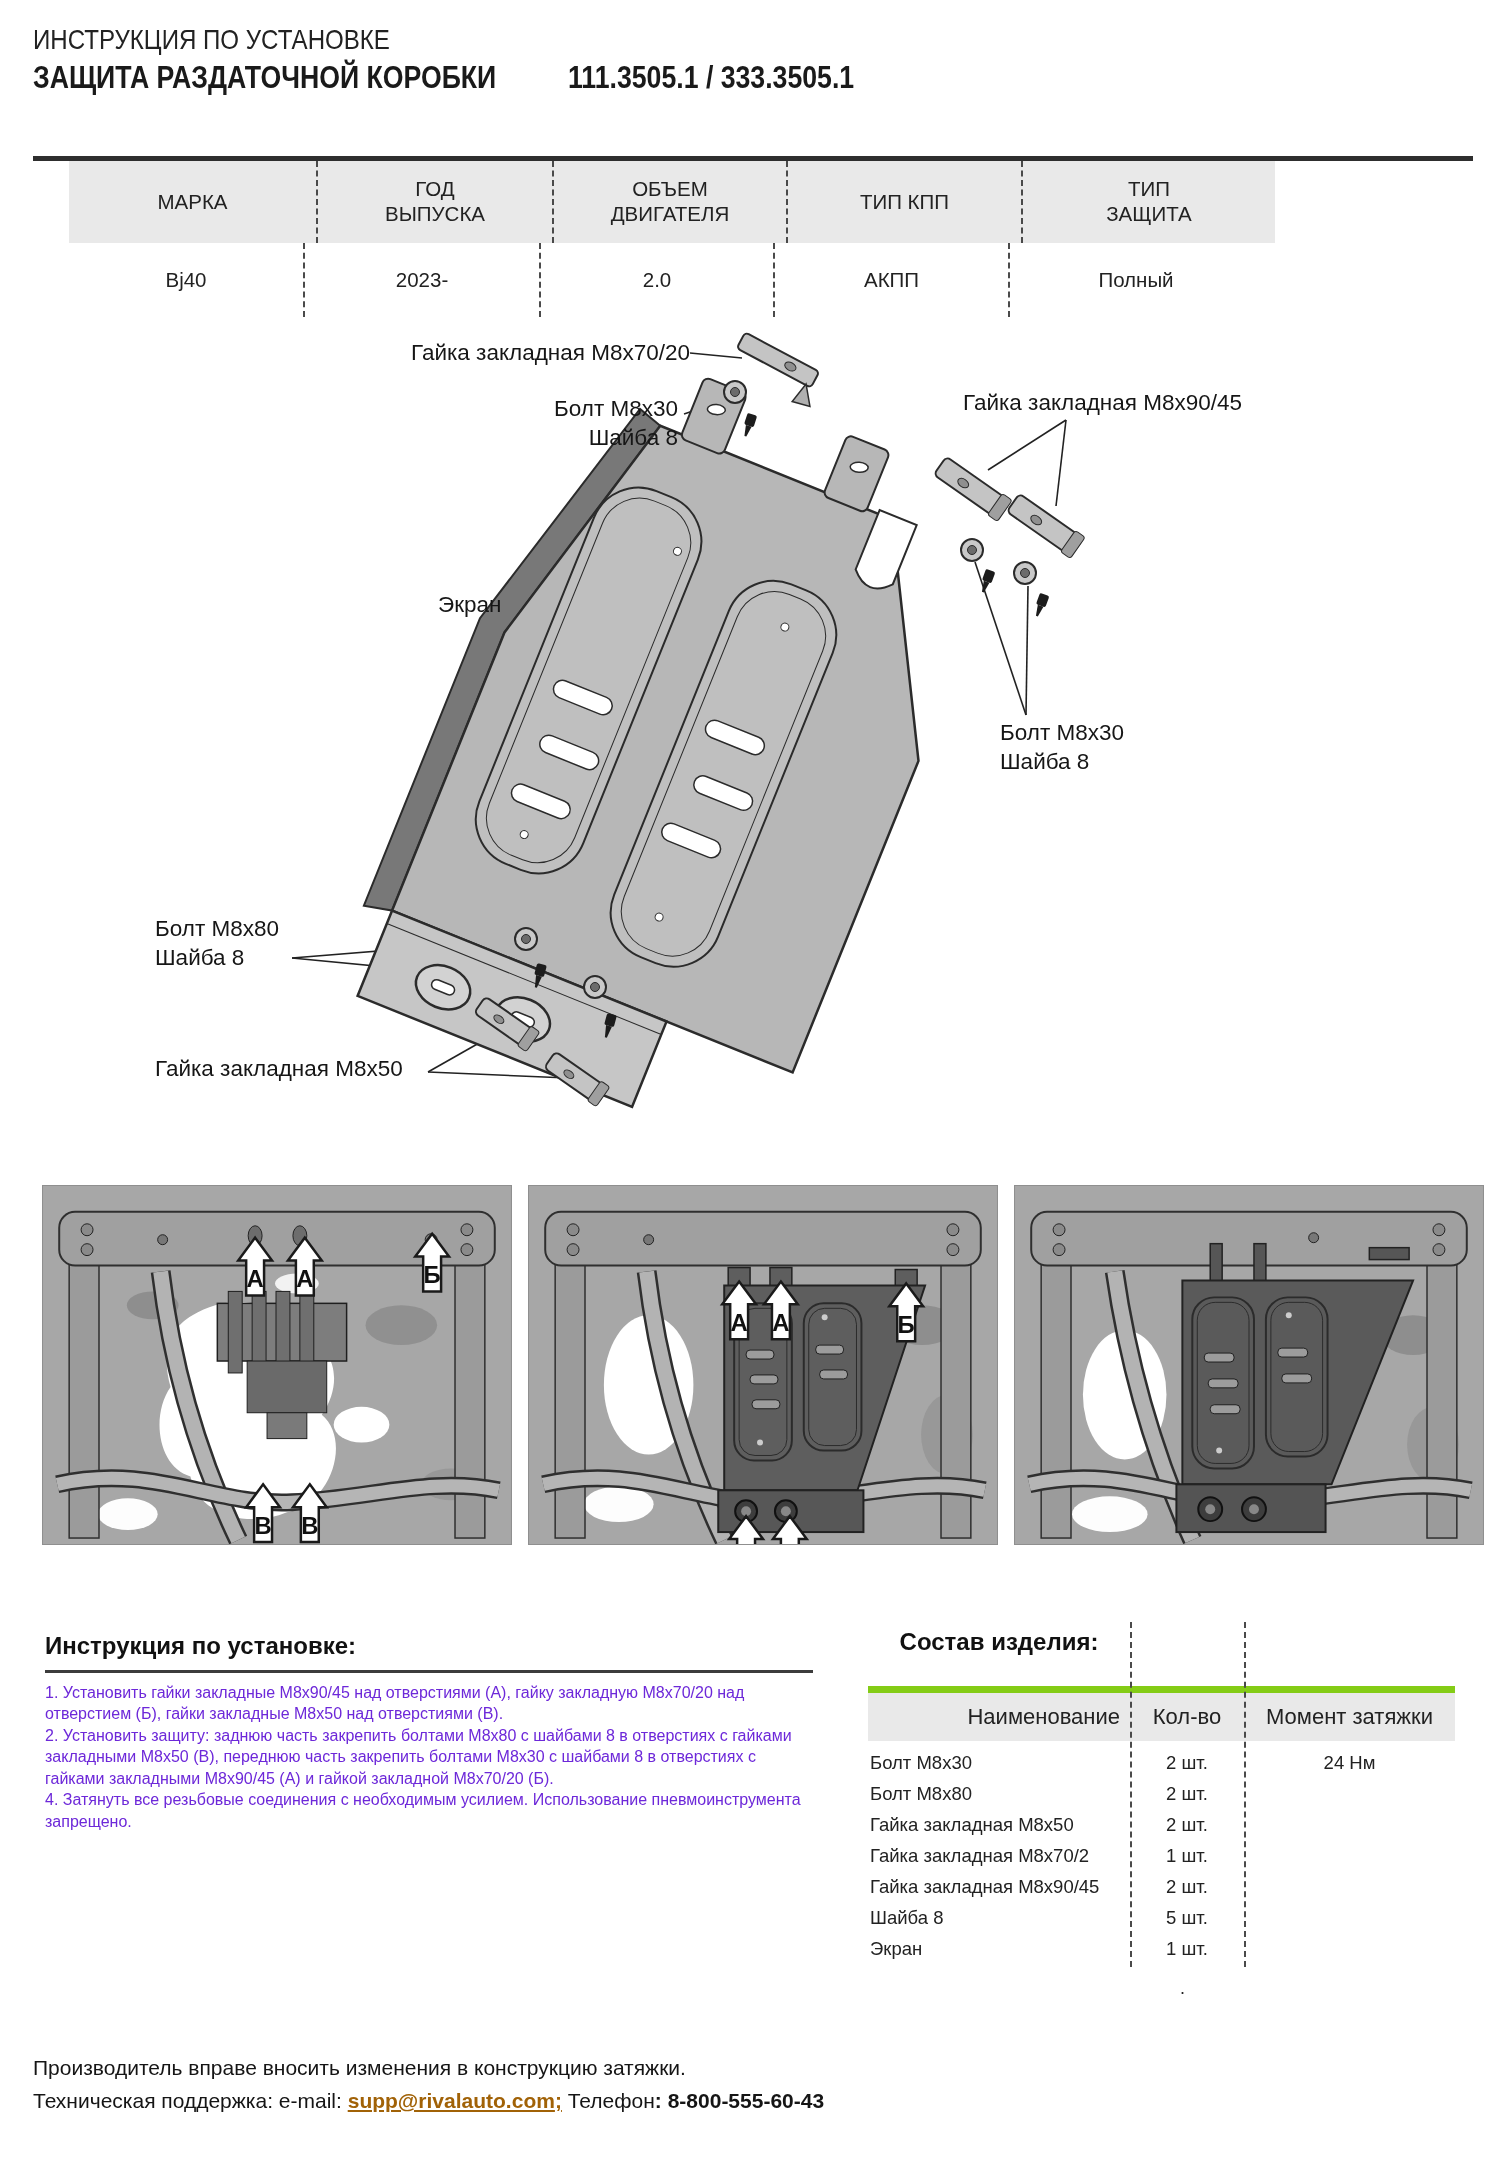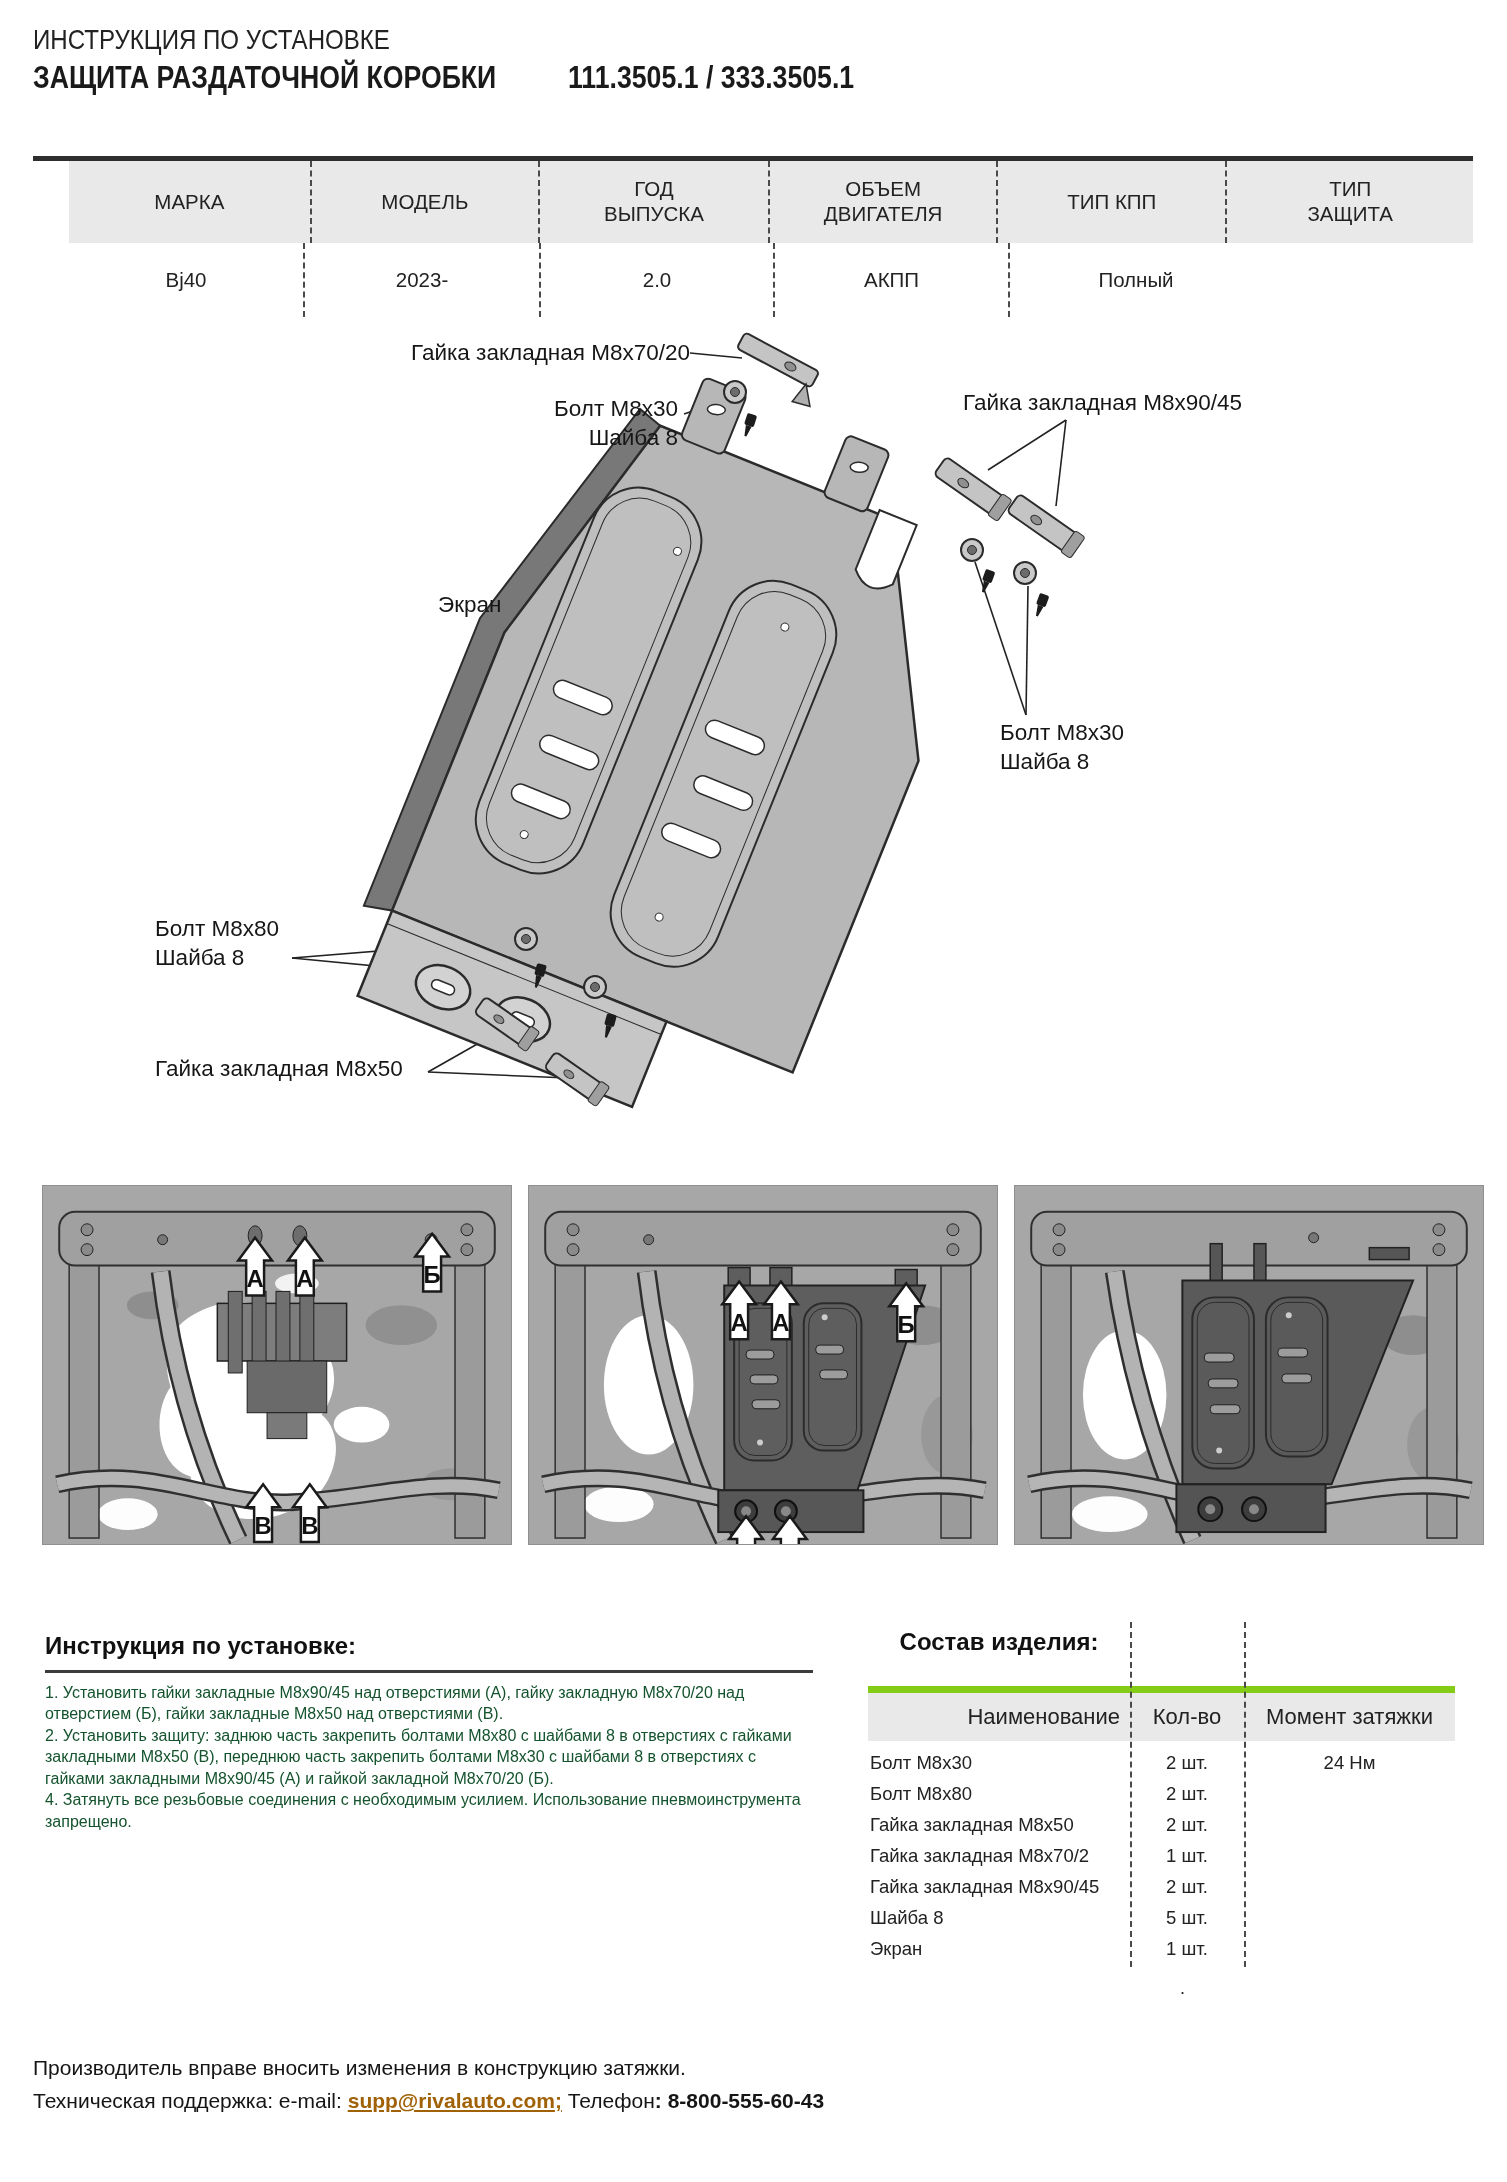--- a/index.html
+++ b/index.html
@@ -33,21 +33,21 @@
 
   
   .photos{position:absolute;left:42px;top:1185px;display:flex;gap:16px;}
   .photo{width:470px;height:360px;border:1px solid #8f8f8f;box-sizing:border-box;background:#a7a7a7;}
   .mk-letter{font-family:"Liberation Sans",sans-serif;font-weight:bold;font-size:24px;fill:#111;}
 
   
   .inst{position:absolute;left:45px;top:1632px;width:768px;}
   .inst-title{font-size:24px;font-weight:bold;color:#111;}
   .inst-rule{border:none;border-top:3px solid #3c3c3c;margin:10px 0 9px 0;}
-  .inst-text{font-size:16px;line-height:1.34;color:#14532d;}
+  .inst-text{font-size:16px;line-height:1.34;color:#6d28d9;}
 
   .parts{position:absolute;left:868px;top:1622px;width:587px;height:390px;}
   .parts-title{position:absolute;left:0;top:6px;width:262px;text-align:center;
                font-size:24px;font-weight:bold;color:#111;}
   .parts-table{position:absolute;left:0;top:64px;width:587px;border-top:7px solid #84cc16;}
   .parts-head{display:flex;background:#e9e9e9;height:48px;align-items:center;font-size:22px;color:#222;}
   .parts-row{display:flex;height:31px;align-items:center;font-size:18.5px;color:#222;}
   .pc1{width:262px;box-sizing:border-box;}
   .pc2{width:114px;text-align:center;}
   .pc3{width:211px;text-align:center;}
@@ -73,21 +73,20 @@
     <div><span class="h-line1">ИНСТРУКЦИЯ ПО УСТАНОВКЕ</span></div>
     <div class="h-line2">
       <span class="h-title">ЗАЩИТА РАЗДАТОЧНОЙ КОРОБКИ</span>
       <span class="h-nums">111.3505.1 / 333.3505.1</span>
     </div>
   </div>
 
   <div class="spec">
     <div class="spec-row spec-head">
       <div class="spec-cell w1">МАРКА</div>
-      <div class="spec-cell w2">МОДЕЛЬ</div>
       <div class="spec-cell w3">ГОД
 ВЫПУСКА</div>
       <div class="spec-cell w4">ОБЪЕМ
 ДВИГАТЕЛЯ</div>
       <div class="spec-cell w5">ТИП КПП</div>
       <div class="spec-cell w6">ТИП
 ЗАЩИТА</div>
     </div>
     <div class="spec-row spec-data">
       <div class="spec-cell w2">Bj40</div>

